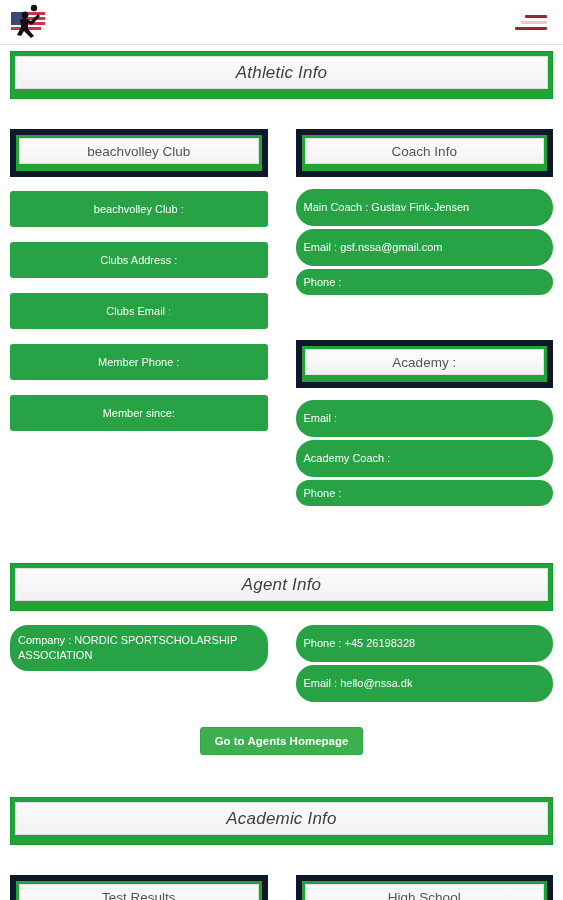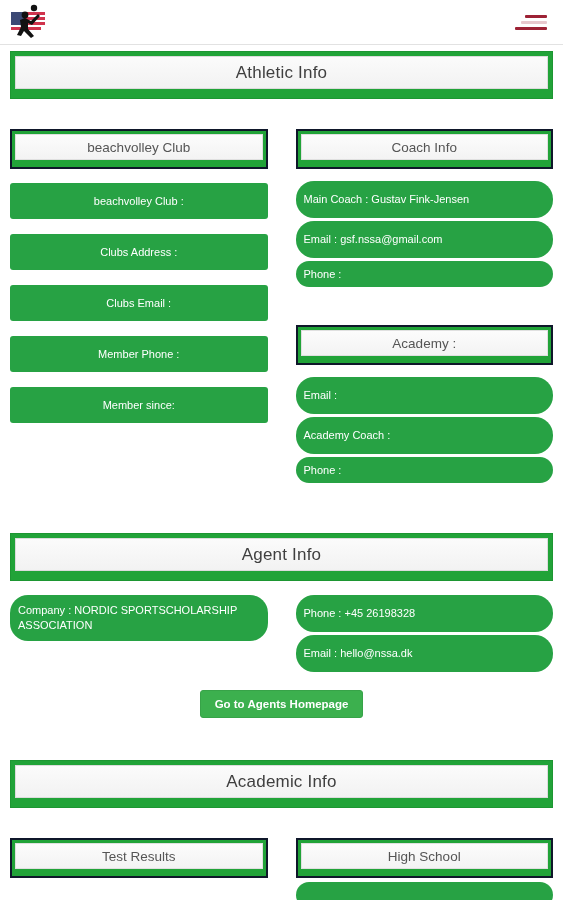--- a/index.html
+++ b/index.html
@@ -56,20 +56,21 @@
     overflow: hidden;
     position: relative;
   }
 
   
   .section-banner {
     background: #21a338;
     margin: 0 10px;
     padding: 4px 4px 9px 4px;
     border: 1px solid #1d9632;
+    font-style: italic;
   }
   .section-banner .inner {
     background: linear-gradient(180deg,#fbfbfb 0%, #f2f2f2 100%);
     border: 1px solid #dcdcdc;
     height: 33px;
     display: flex;
     align-items: center;
     justify-content: center;
     font-size: 17px;
     color: #3f3f3f;
@@ -80,21 +81,21 @@
   .cols {
     display: flex;
     gap: 28px;
     padding: 0 10px;
   }
   .col { flex: 1 1 0; min-width: 0; }
 
   
   .card-head {
     background: #21a338;
-    border: 2px solid #0f172a;
+    border: 6px solid #0f172a;
     padding: 3px 3px 7px 3px;
   }
   .card-head .inner {
     background: linear-gradient(180deg,#fcfcfc 0%, #f3f3f3 100%);
     border: 1px solid #e0e0e0;
     height: 26px;
     display: flex;
     align-items: center;
     justify-content: center;
     font-size: 13.5px;
@@ -142,21 +143,21 @@
     font-size: 11.5px;
     font-weight: bold;
     border: 1px solid #37a348;
     border-radius: 3px;
     padding: 7px 14px;
     cursor: pointer;
   }
   .center-wrap { display: flex; justify-content: center; padding: 0 16px; }
 
   .stack > .row { margin-bottom: 3px; border-radius: 18px; }
-  .stack > .row:last-child { margin-bottom: 8px; }
+  .stack > .row:last-child { margin-bottom: 15px; }
 </style>
 </head>
 <body>
 
 <div class="appbar">
 
   <div class="logo">
     <svg width="46" height="40" viewBox="0 0 46 40" xmlns="http://www.w3.org/2000/svg">
       <g opacity="0.85">
         <rect x="3" y="10" width="34" height="3" fill="#c8102e"></rect>

